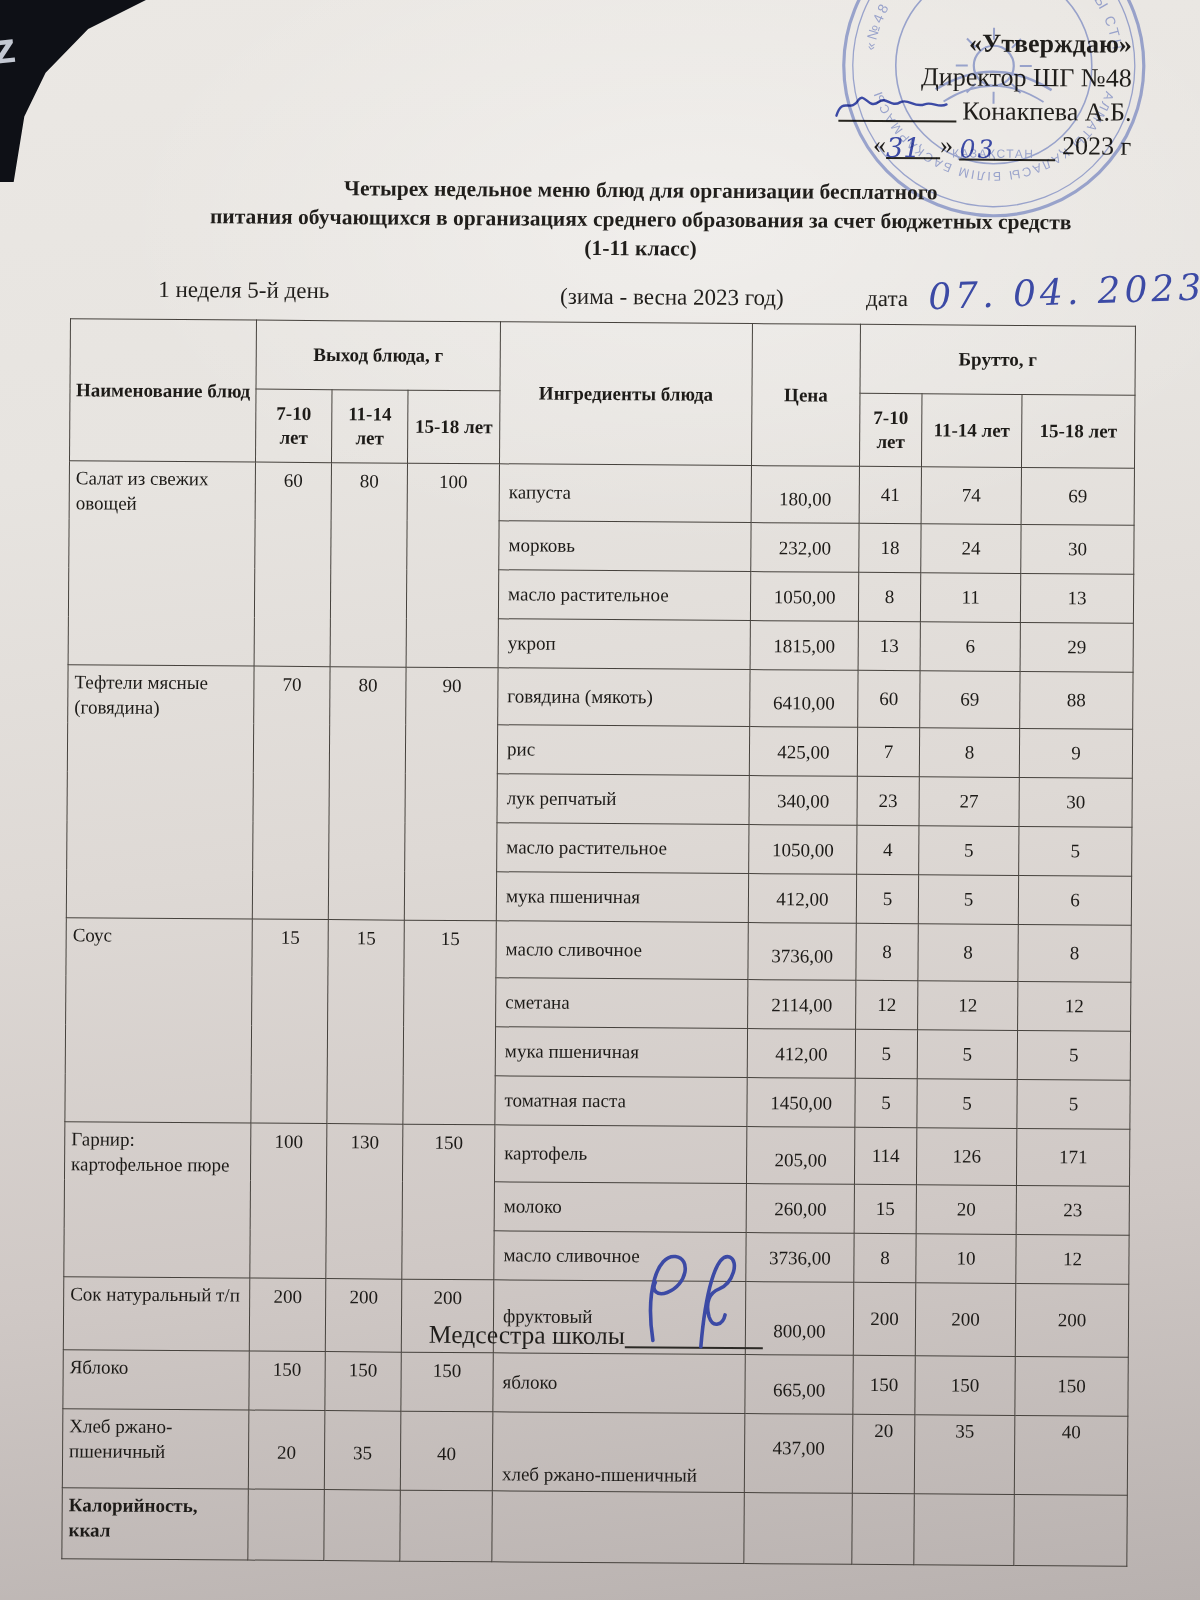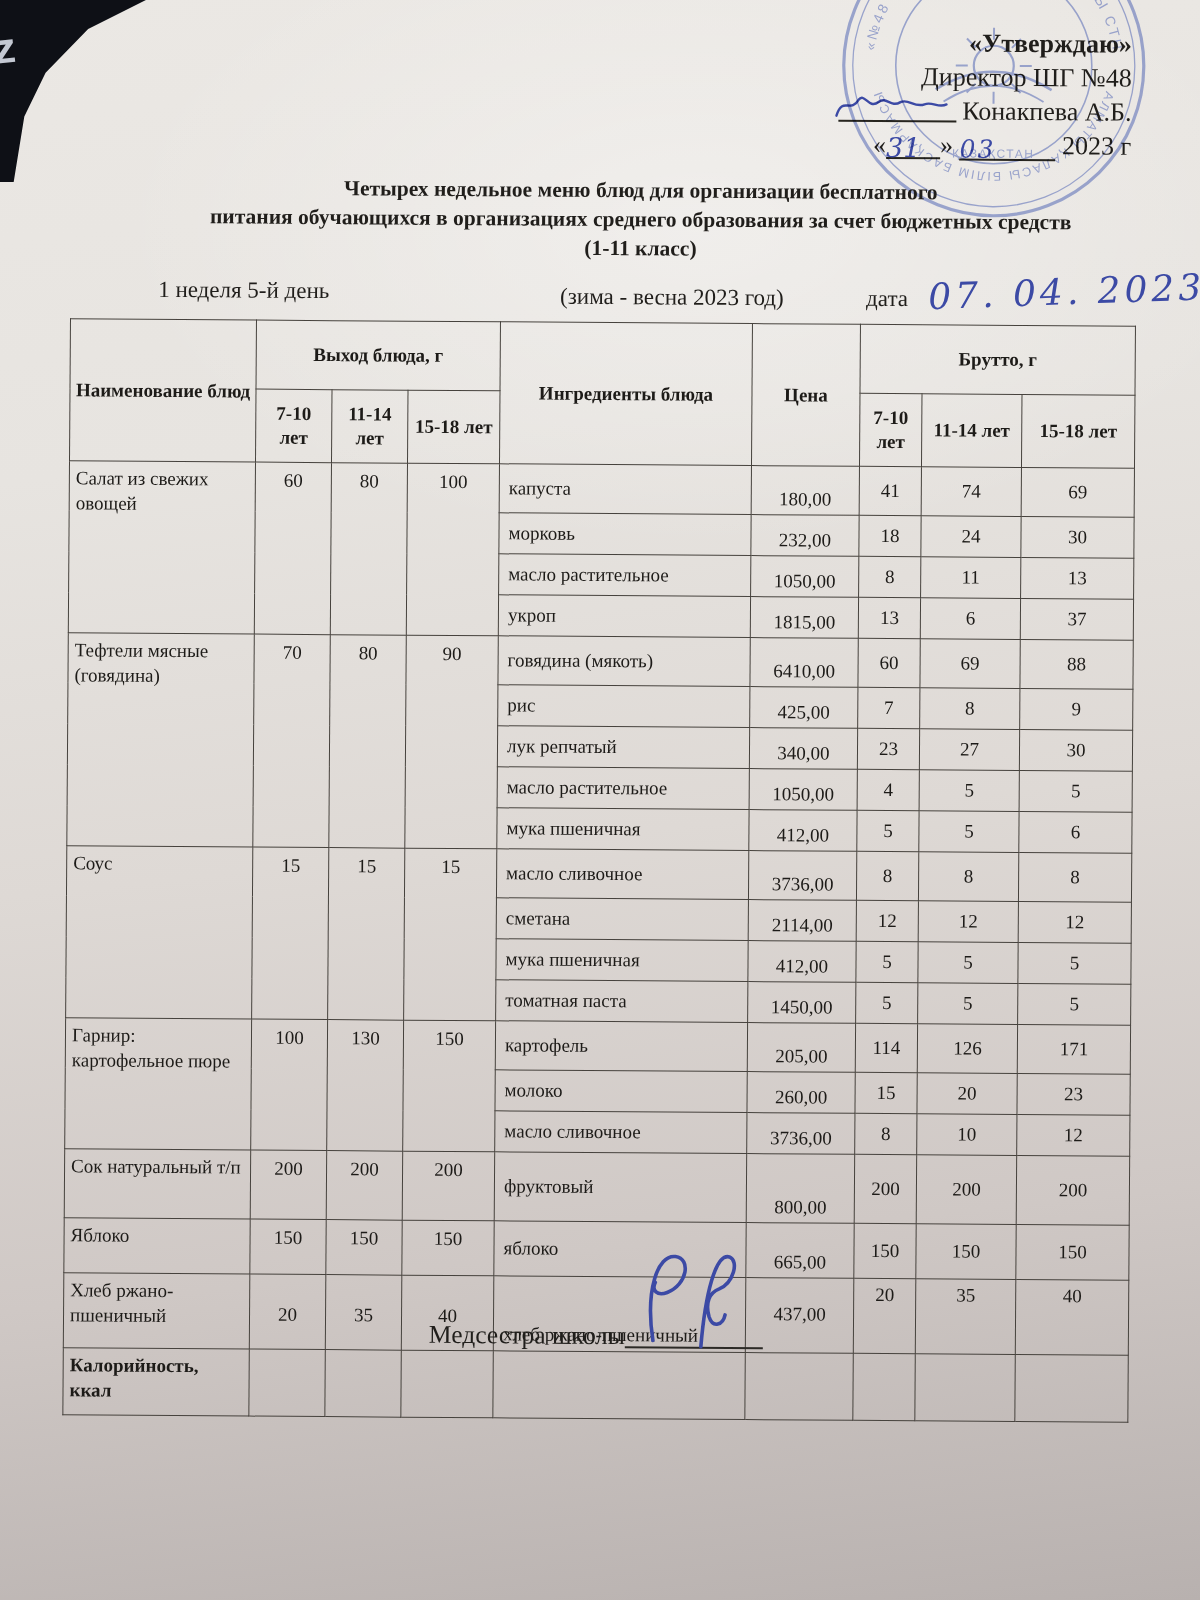--- a/index.html
+++ b/index.html
@@ -52,21 +52,21 @@
   .menu td{height:34px;}
   tr.h42 td{height:42px;}
   tr.h58 td{height:58px;}
   tr.h44 td{height:44px;}
   tr.h64 td{height:64px;}
   tr.h56 td{height:56px;}
   .menu td.dish{vertical-align:top;text-align:left;padding:5px 6px;line-height:1.3;}
   .menu td.dish.bold{font-weight:bold;}
   .menu td.out{vertical-align:top;text-align:center;padding-top:7px;}
   .menu td.ing{vertical-align:middle;text-align:left;padding-left:9px;}
-  .menu td.price{vertical-align:bottom;text-align:center;padding-bottom:4px;}
+  .menu td.price{vertical-align:bottom;text-align:center;padding-bottom:12px;}
   .menu td.b{vertical-align:middle;text-align:center;}
 
   
   .nurse{position:absolute;left:436px;top:1320px;font-size:25.5px;white-space:nowrap;}
   .nurse .line{display:inline-block;width:138px;height:26px;border-bottom:2.5px solid #2c2a26;vertical-align:-4px;position:relative;}
   .nurse .line svg{position:absolute;left:10px;bottom:-6px;}
 </style>
 </head>
 <body>
 
@@ -177,21 +177,21 @@
         <td class="price">1050,00</td>
         <td class="b">8</td>
         <td class="b">11</td>
         <td class="b">13</td>
       </tr>
       <tr>
         <td class="ing">укроп</td>
         <td class="price">1815,00</td>
         <td class="b">13</td>
         <td class="b">6</td>
-        <td class="b">37</td>
+        <td class="b">29</td>
       </tr>
 
       <tr class="h42">
         <td class="dish" rowspan="5">Тефтели мясные (говядина)</td>
         <td class="out" rowspan="5">70</td>
         <td class="out" rowspan="5">80</td>
         <td class="out" rowspan="5">90</td>
         <td class="ing">говядина (мякоть)</td>
         <td class="price">6410,00</td>
         <td class="b">60</td>

